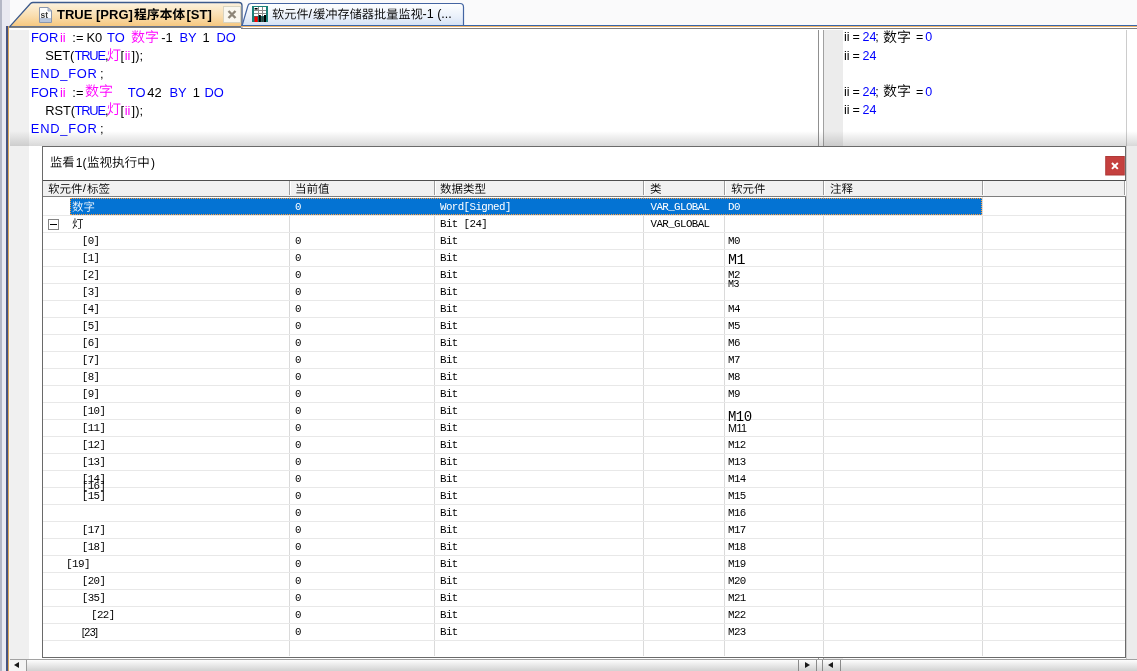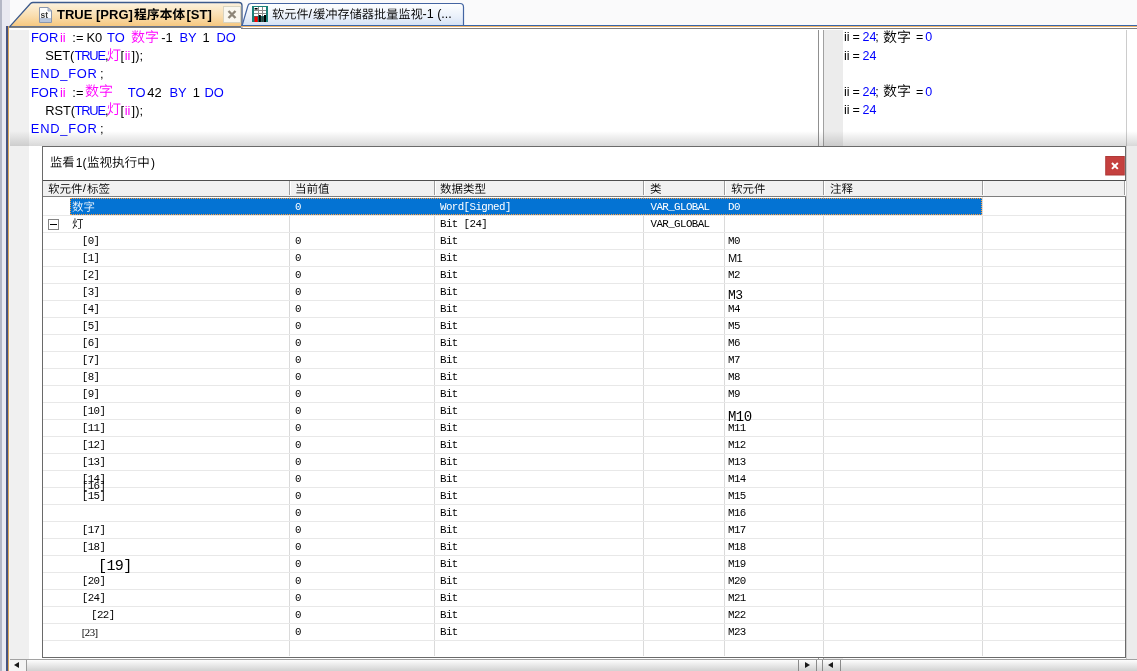--- a/index.html
+++ b/index.html
@@ -327,29 +327,29 @@
   </svg>
 <div class="abs" style="left:440.0px;top:218.2px;font-family:'Liberation Mono',monospace;font-size:10.8px;letter-spacing:-0.58px;color:#000;white-space:pre">Bit [24]</div>
 <div class="abs" style="left:650.5px;top:218.2px;font-family:'Liberation Mono',monospace;font-size:10.8px;letter-spacing:-0.58px;color:#000;white-space:pre">VAR_GLOBAL</div>
 <div class="abs" style="left:81.8px;top:235.2px;font-family:'Liberation Mono',monospace;font-size:10.8px;letter-spacing:-0.58px;color:#000;white-space:pre">[0]</div>
 <div class="abs" style="left:295.0px;top:235.2px;font-family:'Liberation Mono',monospace;font-size:10.8px;letter-spacing:-0.58px;color:#000;white-space:pre">0</div>
 <div class="abs" style="left:440.0px;top:235.2px;font-family:'Liberation Mono',monospace;font-size:10.8px;letter-spacing:-0.58px;color:#000;white-space:pre">Bit</div>
 <div class="abs" style="left:728.0px;top:235.2px;font-family:'Liberation Mono',monospace;font-size:10.8px;letter-spacing:-0.58px;color:#000;white-space:pre">M0</div>
 <div class="abs" style="left:81.8px;top:252.2px;font-family:'Liberation Mono',monospace;font-size:10.8px;letter-spacing:-0.58px;color:#000;white-space:pre">[1]</div>
 <div class="abs" style="left:295.0px;top:252.2px;font-family:'Liberation Mono',monospace;font-size:10.8px;letter-spacing:-0.58px;color:#000;white-space:pre">0</div>
 <div class="abs" style="left:440.0px;top:252.2px;font-family:'Liberation Mono',monospace;font-size:10.8px;letter-spacing:-0.58px;color:#000;white-space:pre">Bit</div>
-<div class="abs" style="left:728.0px;top:252.2px;font-family:Liberation Sans, sans-serif;font-size:11px;letter-spacing:-0.58px;color:#000;white-space:pre">M1</div>
+<div class="abs" style="left:728.0px;top:252.2px;font-family:Liberation Mono, monospace;font-size:15px;letter-spacing:-0.58px;color:#000;white-space:pre">M1</div>
 <div class="abs" style="left:81.8px;top:269.2px;font-family:'Liberation Mono',monospace;font-size:10.8px;letter-spacing:-0.58px;color:#000;white-space:pre">[2]</div>
 <div class="abs" style="left:295.0px;top:269.2px;font-family:'Liberation Mono',monospace;font-size:10.8px;letter-spacing:-0.58px;color:#000;white-space:pre">0</div>
 <div class="abs" style="left:440.0px;top:269.2px;font-family:'Liberation Mono',monospace;font-size:10.8px;letter-spacing:-0.58px;color:#000;white-space:pre">Bit</div>
 <div class="abs" style="left:728.0px;top:269.2px;font-family:'Liberation Mono',monospace;font-size:10.8px;letter-spacing:-0.58px;color:#000;white-space:pre">M2</div>
 <div class="abs" style="left:81.8px;top:286.2px;font-family:'Liberation Mono',monospace;font-size:10.8px;letter-spacing:-0.58px;color:#000;white-space:pre">[3]</div>
 <div class="abs" style="left:295.0px;top:286.2px;font-family:'Liberation Mono',monospace;font-size:10.8px;letter-spacing:-0.58px;color:#000;white-space:pre">0</div>
 <div class="abs" style="left:440.0px;top:286.2px;font-family:'Liberation Mono',monospace;font-size:10.8px;letter-spacing:-0.58px;color:#000;white-space:pre">Bit</div>
-<div class="abs" style="left:728.0px;top:288px;font-family:'Liberation Mono',monospace;font-size:13px;letter-spacing:-0.58px;color:#000;white-space:pre">M3</div>
+<div class="abs" style="left:728.0px;top:279px;font-family:'Liberation Mono',monospace;font-size:10px;letter-spacing:-0.58px;color:#000;white-space:pre">M3</div>
 <div class="abs" style="left:81.8px;top:303.2px;font-family:'Liberation Mono',monospace;font-size:10.8px;letter-spacing:-0.58px;color:#000;white-space:pre">[4]</div>
 <div class="abs" style="left:295.0px;top:303.2px;font-family:'Liberation Mono',monospace;font-size:10.8px;letter-spacing:-0.58px;color:#000;white-space:pre">0</div>
 <div class="abs" style="left:440.0px;top:303.2px;font-family:'Liberation Mono',monospace;font-size:10.8px;letter-spacing:-0.58px;color:#000;white-space:pre">Bit</div>
 <div class="abs" style="left:728.0px;top:303.2px;font-family:'Liberation Mono',monospace;font-size:10.8px;letter-spacing:-0.58px;color:#000;white-space:pre">M4</div>
 <div class="abs" style="left:81.8px;top:320.2px;font-family:'Liberation Mono',monospace;font-size:10.8px;letter-spacing:-0.58px;color:#000;white-space:pre">[5]</div>
 <div class="abs" style="left:295.0px;top:320.2px;font-family:'Liberation Mono',monospace;font-size:10.8px;letter-spacing:-0.58px;color:#000;white-space:pre">0</div>
 <div class="abs" style="left:440.0px;top:320.2px;font-family:'Liberation Mono',monospace;font-size:10.8px;letter-spacing:-0.58px;color:#000;white-space:pre">Bit</div>
 <div class="abs" style="left:728.0px;top:320.2px;font-family:'Liberation Mono',monospace;font-size:10.8px;letter-spacing:-0.58px;color:#000;white-space:pre">M5</div>
 <div class="abs" style="left:81.8px;top:337.2px;font-family:'Liberation Mono',monospace;font-size:10.8px;letter-spacing:-0.58px;color:#000;white-space:pre">[6]</div>
 <div class="abs" style="left:295.0px;top:337.2px;font-family:'Liberation Mono',monospace;font-size:10.8px;letter-spacing:-0.58px;color:#000;white-space:pre">0</div>
@@ -367,21 +367,21 @@
 <div class="abs" style="left:295.0px;top:388.2px;font-family:'Liberation Mono',monospace;font-size:10.8px;letter-spacing:-0.58px;color:#000;white-space:pre">0</div>
 <div class="abs" style="left:440.0px;top:388.2px;font-family:'Liberation Mono',monospace;font-size:10.8px;letter-spacing:-0.58px;color:#000;white-space:pre">Bit</div>
 <div class="abs" style="left:728.0px;top:388.2px;font-family:'Liberation Mono',monospace;font-size:10.8px;letter-spacing:-0.58px;color:#000;white-space:pre">M9</div>
 <div class="abs" style="left:81.8px;top:405.2px;font-family:'Liberation Mono',monospace;font-size:10.8px;letter-spacing:-0.58px;color:#000;white-space:pre">[10]</div>
 <div class="abs" style="left:295.0px;top:405.2px;font-family:'Liberation Mono',monospace;font-size:10.8px;letter-spacing:-0.58px;color:#000;white-space:pre">0</div>
 <div class="abs" style="left:440.0px;top:405.2px;font-family:'Liberation Mono',monospace;font-size:10.8px;letter-spacing:-0.58px;color:#000;white-space:pre">Bit</div>
 <div class="abs" style="left:728.0px;top:409px;font-family:'Liberation Mono',monospace;font-size:14px;letter-spacing:-0.58px;color:#000;white-space:pre">M10</div>
 <div class="abs" style="left:81.8px;top:422.2px;font-family:'Liberation Mono',monospace;font-size:10.8px;letter-spacing:-0.58px;color:#000;white-space:pre">[11]</div>
 <div class="abs" style="left:295.0px;top:422.2px;font-family:'Liberation Mono',monospace;font-size:10.8px;letter-spacing:-0.58px;color:#000;white-space:pre">0</div>
 <div class="abs" style="left:440.0px;top:422.2px;font-family:'Liberation Mono',monospace;font-size:10.8px;letter-spacing:-0.58px;color:#000;white-space:pre">Bit</div>
-<div class="abs" style="left:728.0px;top:422.2px;font-family:Liberation Mono, monospace;font-size:10.8px;letter-spacing:-0.58px;color:#000;white-space:pre">M11</div>
+<div class="abs" style="left:728.0px;top:422.2px;font-family:Liberation Sans, sans-serif;font-size:10.8px;letter-spacing:-0.58px;color:#000;white-space:pre">M11</div>
 <div class="abs" style="left:81.8px;top:439.2px;font-family:'Liberation Mono',monospace;font-size:10.8px;letter-spacing:-0.58px;color:#000;white-space:pre">[12]</div>
 <div class="abs" style="left:295.0px;top:439.2px;font-family:'Liberation Mono',monospace;font-size:10.8px;letter-spacing:-0.58px;color:#000;white-space:pre">0</div>
 <div class="abs" style="left:440.0px;top:439.2px;font-family:'Liberation Mono',monospace;font-size:10.8px;letter-spacing:-0.58px;color:#000;white-space:pre">Bit</div>
 <div class="abs" style="left:728.0px;top:439.2px;font-family:Liberation Mono, monospace;font-size:10.8px;letter-spacing:-0.58px;color:#000;white-space:pre">M12</div>
 <div class="abs" style="left:81.8px;top:456.2px;font-family:'Liberation Mono',monospace;font-size:10.8px;letter-spacing:-0.58px;color:#000;white-space:pre">[13]</div>
 <div class="abs" style="left:295.0px;top:456.2px;font-family:'Liberation Mono',monospace;font-size:10.8px;letter-spacing:-0.58px;color:#000;white-space:pre">0</div>
 <div class="abs" style="left:440.0px;top:456.2px;font-family:'Liberation Mono',monospace;font-size:10.8px;letter-spacing:-0.58px;color:#000;white-space:pre">Bit</div>
 <div class="abs" style="left:728.0px;top:456.2px;font-family:'Liberation Mono',monospace;font-size:10.8px;letter-spacing:-0.58px;color:#000;white-space:pre">M13</div>
 <div class="abs" style="left:81.8px;top:473.2px;font-family:'Liberation Mono',monospace;font-size:10.8px;letter-spacing:-0.58px;color:#000;white-space:pre">[14]</div>
 <div class="abs" style="left:295.0px;top:473.2px;font-family:'Liberation Mono',monospace;font-size:10.8px;letter-spacing:-0.58px;color:#000;white-space:pre">0</div>
@@ -396,37 +396,37 @@
 <div class="abs" style="left:440.0px;top:507.2px;font-family:'Liberation Mono',monospace;font-size:10.8px;letter-spacing:-0.58px;color:#000;white-space:pre">Bit</div>
 <div class="abs" style="left:728.0px;top:507.2px;font-family:'Liberation Mono',monospace;font-size:10.8px;letter-spacing:-0.58px;color:#000;white-space:pre">M16</div>
 <div class="abs" style="left:81.8px;top:524.2px;font-family:'Liberation Mono',monospace;font-size:10.8px;letter-spacing:-0.58px;color:#000;white-space:pre">[17]</div>
 <div class="abs" style="left:295.0px;top:524.2px;font-family:'Liberation Mono',monospace;font-size:10.8px;letter-spacing:-0.58px;color:#000;white-space:pre">0</div>
 <div class="abs" style="left:440.0px;top:524.2px;font-family:'Liberation Mono',monospace;font-size:10.8px;letter-spacing:-0.58px;color:#000;white-space:pre">Bit</div>
 <div class="abs" style="left:728.0px;top:524.2px;font-family:'Liberation Mono',monospace;font-size:10.8px;letter-spacing:-0.58px;color:#000;white-space:pre">M17</div>
 <div class="abs" style="left:81.8px;top:541.2px;font-family:'Liberation Mono',monospace;font-size:10.8px;letter-spacing:-0.58px;color:#000;white-space:pre">[18]</div>
 <div class="abs" style="left:295.0px;top:541.2px;font-family:'Liberation Mono',monospace;font-size:10.8px;letter-spacing:-0.58px;color:#000;white-space:pre">0</div>
 <div class="abs" style="left:440.0px;top:541.2px;font-family:'Liberation Mono',monospace;font-size:10.8px;letter-spacing:-0.58px;color:#000;white-space:pre">Bit</div>
 <div class="abs" style="left:728.0px;top:541.2px;font-family:'Liberation Mono',monospace;font-size:10.8px;letter-spacing:-0.58px;color:#000;white-space:pre">M18</div>
-<div class="abs" style="left:98px;top:558.2px;font-family:'Liberation Mono',monospace;font-size:15px;letter-spacing:-0.58px;color:#000;white-space:pre">[19]</div>
+<div class="abs" style="left:66px;top:558.2px;font-family:'Liberation Mono',monospace;font-size:11px;letter-spacing:-0.58px;color:#000;white-space:pre">[19]</div>
 <div class="abs" style="left:295.0px;top:558.2px;font-family:'Liberation Mono',monospace;font-size:10.8px;letter-spacing:-0.58px;color:#000;white-space:pre">0</div>
 <div class="abs" style="left:440.0px;top:558.2px;font-family:'Liberation Mono',monospace;font-size:10.8px;letter-spacing:-0.58px;color:#000;white-space:pre">Bit</div>
 <div class="abs" style="left:728.0px;top:558.2px;font-family:'Liberation Mono',monospace;font-size:10.8px;letter-spacing:-0.58px;color:#000;white-space:pre">M19</div>
 <div class="abs" style="left:81.8px;top:575.2px;font-family:'Liberation Mono',monospace;font-size:10.8px;letter-spacing:-0.58px;color:#000;white-space:pre">[20]</div>
 <div class="abs" style="left:295.0px;top:575.2px;font-family:'Liberation Mono',monospace;font-size:10.8px;letter-spacing:-0.58px;color:#000;white-space:pre">0</div>
 <div class="abs" style="left:440.0px;top:575.2px;font-family:'Liberation Mono',monospace;font-size:10.8px;letter-spacing:-0.58px;color:#000;white-space:pre">Bit</div>
 <div class="abs" style="left:728.0px;top:575.2px;font-family:'Liberation Mono',monospace;font-size:10.8px;letter-spacing:-0.58px;color:#000;white-space:pre">M20</div>
-<div class="abs" style="left:81.8px;top:592.2px;font-family:'Liberation Mono',monospace;font-size:10.8px;letter-spacing:-0.58px;color:#000;white-space:pre">[24]</div>
+<div class="abs" style="left:81.8px;top:592.2px;font-family:'Liberation Mono',monospace;font-size:10.8px;letter-spacing:-0.58px;color:#000;white-space:pre">[35]</div>
 <div class="abs" style="left:295.0px;top:592.2px;font-family:'Liberation Mono',monospace;font-size:10.8px;letter-spacing:-0.58px;color:#000;white-space:pre">0</div>
 <div class="abs" style="left:440.0px;top:592.2px;font-family:'Liberation Mono',monospace;font-size:10.8px;letter-spacing:-0.58px;color:#000;white-space:pre">Bit</div>
 <div class="abs" style="left:728.0px;top:592.2px;font-family:'Liberation Mono',monospace;font-size:10.8px;letter-spacing:-0.58px;color:#000;white-space:pre">M21</div>
 <div class="abs" style="left:91px;top:609.2px;font-family:Liberation Mono, monospace;font-size:10.8px;letter-spacing:-0.58px;color:#000;white-space:pre">[22]</div>
 <div class="abs" style="left:295.0px;top:609.2px;font-family:'Liberation Mono',monospace;font-size:10.8px;letter-spacing:-0.58px;color:#000;white-space:pre">0</div>
 <div class="abs" style="left:440.0px;top:609.2px;font-family:'Liberation Mono',monospace;font-size:10.8px;letter-spacing:-0.58px;color:#000;white-space:pre">Bit</div>
 <div class="abs" style="left:728.0px;top:609.2px;font-family:'Liberation Mono',monospace;font-size:10.8px;letter-spacing:-0.58px;color:#000;white-space:pre">M22</div>
-<div class="abs" style="left:81.8px;top:626.2px;font-family:Liberation Serif, serif;font-size:10.8px;letter-spacing:-0.58px;color:#000;white-space:pre">[23]</div>
+<div class="abs" style="left:81.8px;top:626.2px;font-family:Liberation Sans, sans-serif;font-size:10.8px;letter-spacing:-0.58px;color:#000;white-space:pre">[23]</div>
 <div class="abs" style="left:295.0px;top:626.2px;font-family:'Liberation Mono',monospace;font-size:10.8px;letter-spacing:-0.58px;color:#000;white-space:pre">0</div>
 <div class="abs" style="left:440.0px;top:626.2px;font-family:'Liberation Mono',monospace;font-size:10.8px;letter-spacing:-0.58px;color:#000;white-space:pre">Bit</div>
 <div class="abs" style="left:728.0px;top:626.2px;font-family:'Liberation Mono',monospace;font-size:10.8px;letter-spacing:-0.58px;color:#000;white-space:pre">M23</div>
 <svg width="0" height="0" style="position:absolute">
     <defs>
       <path id="g7a0bb" d="M570 711H804V573H570ZM459 812V472H920V812ZM451 226V125H626V37H388V-68H969V37H746V125H923V226H746V309H947V412H427V309H626V226ZM340 839C263 805 140 775 29 757C42 732 57 692 63 665C102 670 143 677 185 684V568H41V457H169C133 360 76 252 20 187C39 157 65 107 76 73C115 123 153 194 185 271V-89H301V303C325 266 349 227 361 201L430 296C411 318 328 405 301 427V457H408V568H301V710C344 720 385 733 421 747Z"></path>
       <path id="g5e8fb" d="M370 406C417 385 473 358 524 332H252V231H525V35C525 22 520 18 500 18C482 17 409 18 350 20C366 -11 384 -57 389 -90C476 -90 540 -91 586 -74C633 -58 646 -28 646 32V231H789C769 196 747 162 728 136L824 92C867 147 917 230 957 304L871 339L852 332H713L721 340L672 367C750 415 824 477 881 535L805 594L778 588H299V493H678C646 465 610 437 574 416C528 437 481 457 442 473ZM459 826 490 747H109V474C109 326 103 116 19 -27C47 -40 99 -74 120 -94C211 63 226 310 226 473V636H957V747H628C615 780 595 824 578 858Z"></path>
       <path id="g672cb" d="M436 533V202H251C323 296 384 410 429 533ZM563 533H567C612 411 671 296 743 202H563ZM436 849V655H59V533H306C243 381 141 237 24 157C52 134 91 90 112 60C152 91 190 128 225 170V80H436V-90H563V80H771V167C804 128 839 93 877 64C898 98 941 145 972 170C855 249 753 386 690 533H943V655H563V849Z"></path>
       <path id="g4f53b" d="M222 846C176 704 97 561 13 470C35 440 68 374 79 345C100 368 120 394 140 423V-88H254V618C285 681 313 747 335 811ZM312 671V557H510C454 398 361 240 259 149C286 128 325 86 345 58C376 90 406 128 434 171V79H566V-82H683V79H818V167C843 127 870 91 898 61C919 92 960 134 988 154C890 246 798 402 743 557H960V671H683V845H566V671ZM566 186H444C490 260 532 347 566 439ZM683 186V449C717 354 759 263 806 186Z"></path>
       <path id="g8f6fd" d="M594 839C573 683 533 536 464 441C479 433 508 414 520 404C560 462 591 537 616 621H882C868 550 850 472 835 422L889 406C912 473 937 580 957 672L912 685L905 683H632C643 730 653 779 660 829ZM668 525V479C668 337 654 128 436 -34C452 -44 475 -65 486 -79C614 19 676 134 706 243C749 100 816 -17 918 -78C928 -61 948 -36 963 -23C838 43 765 204 730 387C732 419 733 450 733 479V525ZM96 335C104 343 134 349 173 349H281V198L41 165L56 97L281 132V-74H343V142L482 165L479 227L343 207V349H473V411H343V561H281V411H163C198 482 232 566 263 654H478V718H284C295 753 305 787 314 822L248 837C239 797 229 757 217 718H52V654H197C169 571 140 502 128 477C108 432 92 400 74 396C82 379 92 349 96 335Z"></path>

